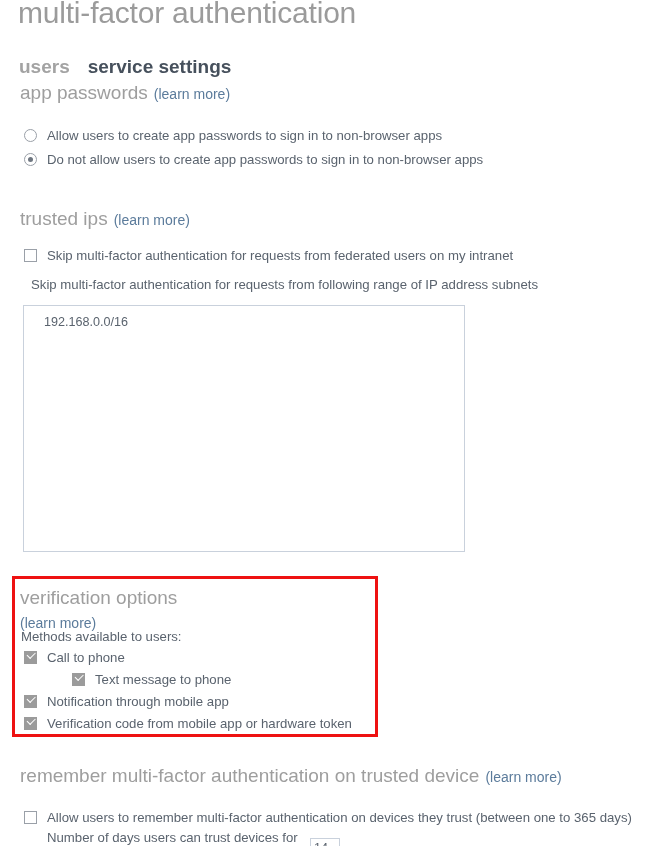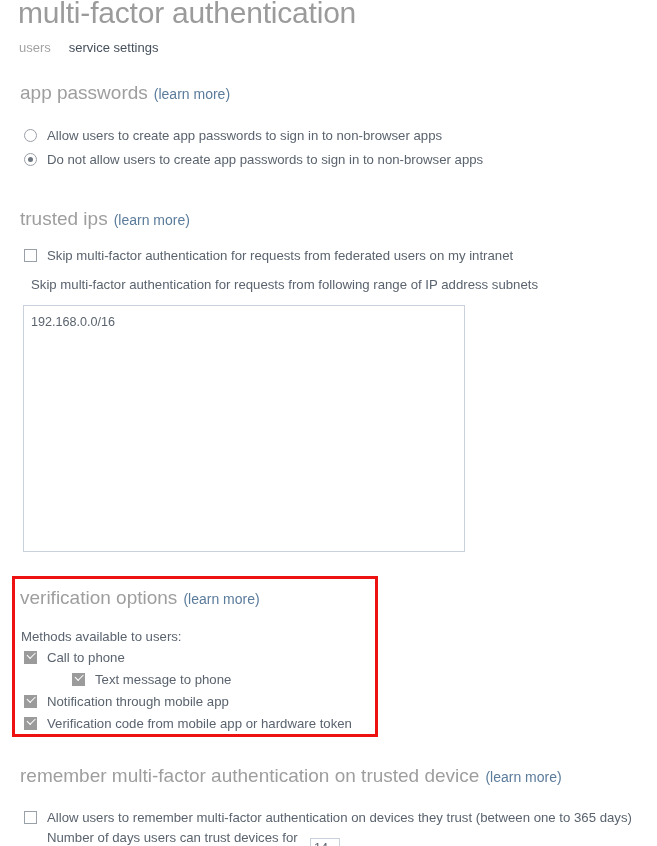--- a/index.html
+++ b/index.html
@@ -29,24 +29,25 @@
   }
   #tabs {
     position: absolute;
     left: 19px;
     top: 40px;
     display: flex;
     align-items: baseline;
     gap: 18px;
   }
   .tab {
-    font-size: 13px;
-    font-weight: 400;
-    white-space: nowrap;
-    cursor: pointer;
+    font-size: 19px;
+    font-weight: 700;
+    white-space: nowrap;
+    cursor: pointer;
+    margin-top: 16px;
   }
   .tab.inactive { color: #a3a3a3; }
   .tab.active   { color: #46505c; }
 
   
   .section-head {
     position: absolute;
     left: 20px;
     display: flex;
     align-items: baseline;
@@ -142,21 +143,21 @@
     left: 23px;
     top: 305px;
     width: 442px;
     height: 247px;
     box-sizing: border-box;
     border: 1px solid #c9d1dc;
     background: #ffffff;
     font-family: "Liberation Sans", sans-serif;
     font-size: 12.6px;
     color: #5a636e;
-    padding: 8px 7px;
+    padding: 8px 20px;
     resize: none;
     outline: none;
     line-height: 16px;
   }
 
   
   #verification-highlight {
     position: absolute;
     left: 12px;
     top: 576px;
@@ -217,21 +218,21 @@
 
 <div class="opt-row" style="left:24px; top:248px;">
   <span class="cbox"></span>
   <span class="opt-label">Skip multi-factor authentication for requests from federated users on my intranet</span>
 </div>
 
 <div class="plain-line" style="left:31px; top:277px;">Skip multi-factor authentication for requests from following range of IP address subnets</div>
 
 <textarea id="ip-subnets-textarea" spellcheck="false" placeholder="" style="">192.168.0.0/16</textarea>
 
-<div class="section-head" style="top:587px;">
+<div class="section-head" style="top:587px;flex-direction:column;">
   <span class="h-text">verification options</span>
   <span class="learn-more">(learn more)</span>
 </div>
 
 <div class="plain-line" style="left:21px; top:629px;">Methods available to users:</div>
 
 <div class="opt-row" style="left:24px; top:650px;">
   <span class="cbox checked"></span>
   <span class="opt-label">Call to phone</span>
 </div>

